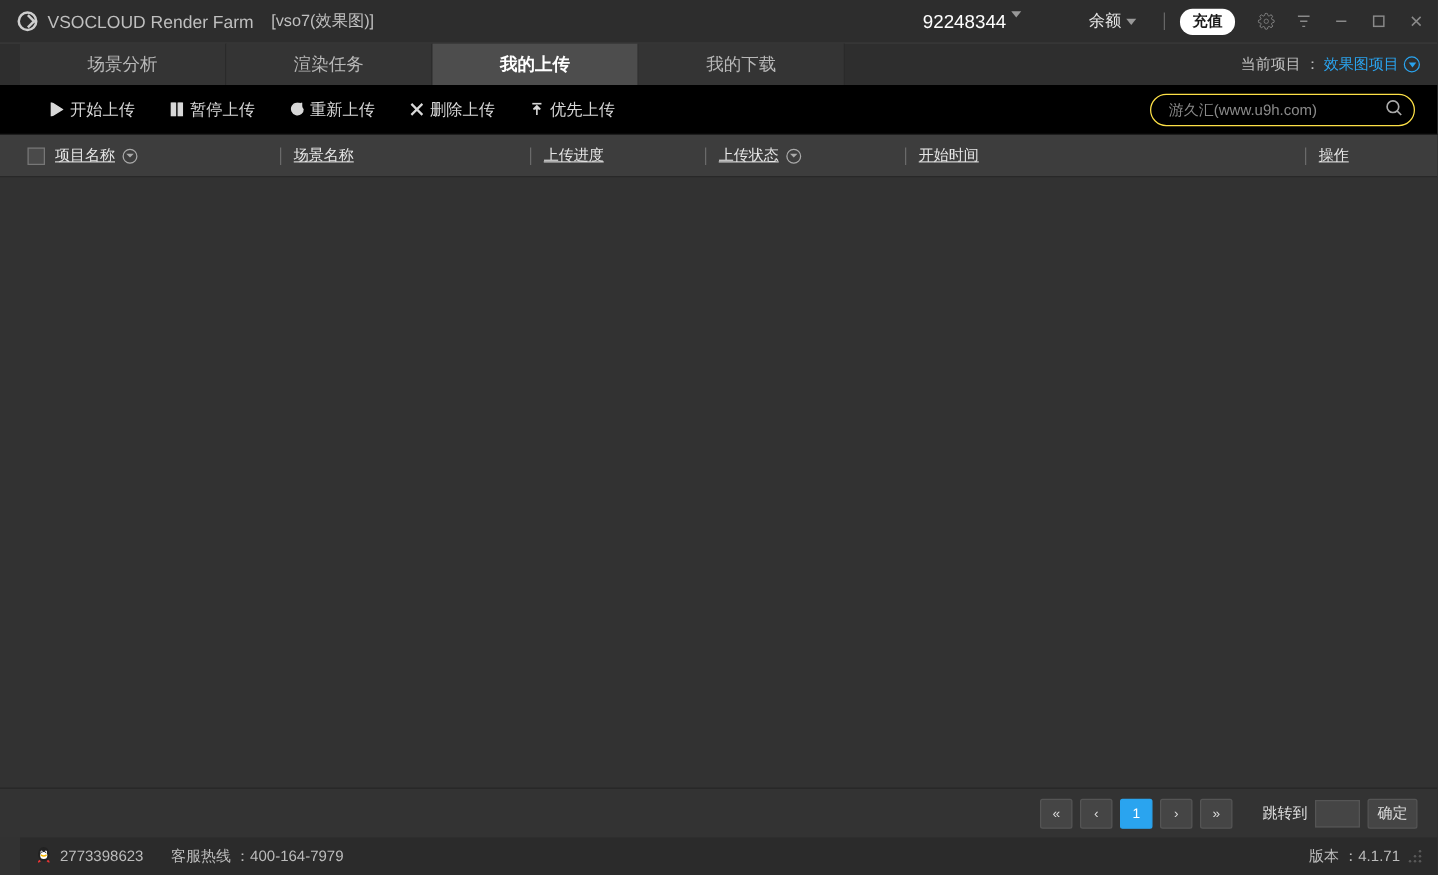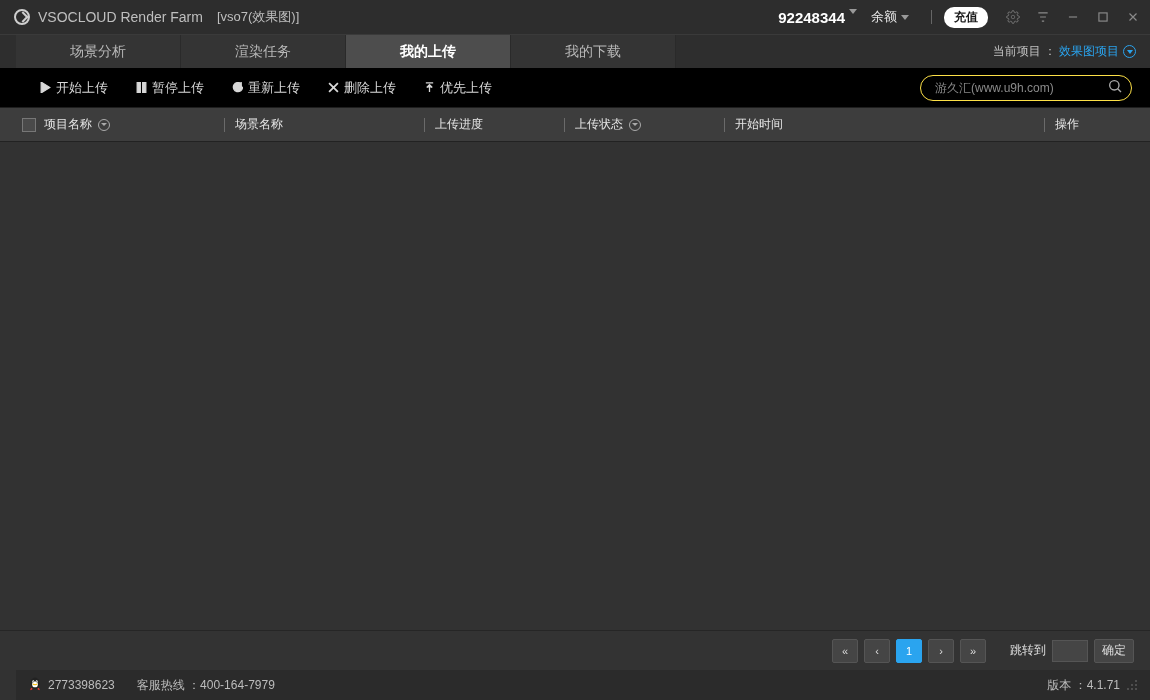--- a/index.html
+++ b/index.html
@@ -3,23 +3,23 @@
 <meta charset="utf-8">
 <style>
 * { margin:0; padding:0; box-sizing:border-box; }
 body { width:1150px; height:700px; background:#323232; font-family:"Microsoft YaHei",Arial,sans-serif; font-size:12px; color:#d0d0d0; overflow:hidden; position:relative; }
 .titlebar { height:34px; background:#2d2d2d; display:flex; align-items:center; padding:0 10px 0 14px; }
 .logo { width:16px; height:16px; border-radius:50%; border:2px solid #cfcfcf; display:flex; align-items:center; justify-content:center; margin-right:8px; position:relative; }
 .logo::after { content:""; width:6px; height:6px; border:2px solid #cfcfcf; border-left:none; border-bottom:none; transform:rotate(45deg); position:absolute; left:3px; }
 .app-title { font-size:14px; color:#bfbfbf; font-weight:500; }
 .sub-title { margin-left:14px; color:#bfbfbf; font-size:13px; }
 .tb-spacer { flex:1; }
-.acct { font-size:15px; font-weight:700; color:#fff; display:flex; align-items:flex-start; margin-right:14px; }
+.acct { font-size:15px; font-weight:400; color:#fff; display:flex; align-items:flex-start; margin-right:14px; }
 .caret { margin-left:4px; display:inline-block; width:0; height:0; border-left:4px solid transparent; border-right:4px solid transparent; border-top:5px solid #999; }
-.bal { color:#e8e8e8; font-size:13px; display:flex; align-items:center; margin-right:10px; }
+.bal { color:#e8e8e8; font-size:13px; display:flex; align-items:center; margin-right:10px;margin-left:40px; }
 .vdiv { width:1px; height:14px; background:#666; margin:0 12px; }
 .pill { background:#fff; color:#1a1a1a; font-size:12px; font-weight:700; border-radius:10px; padding:2px 10px; cursor:pointer; }
 .win-icons { display:flex; align-items:center; gap:16px; margin-left:18px; }
 .wic { width:14px; height:14px; cursor:pointer; color:#8a8a8a; display:flex; align-items:center; justify-content:center; }
 .wic svg { width:14px; height:14px; stroke:currentColor; fill:none; }
 
 .tabsrow { height:34px; background:#2e2e2e; border-top:1px solid #3a3a3a; display:flex; align-items:stretch; }
 .tabsrow .mtabs { display:flex; margin-left:16px; }
 .mtab { width:165px; display:flex; align-items:center; justify-content:center; color:#b8b8b8; font-size:14px; cursor:pointer; background:#343434; border-right:1px solid #2a2a2a; }
 .mtab.active { background:#4d4d4d; color:#fff; font-weight:700; }
@@ -29,21 +29,21 @@
 .circ-caret::after { content:""; width:0; height:0; border-left:3px solid transparent; border-right:3px solid transparent; border-top:4px solid #2aa4ef; }
 
 .toolbar { height:40px; background:#000000; display:flex; align-items:center; padding:0 18px 0 40px; border-bottom:1px solid #1e1e1e; }
 .tbtn { display:flex; align-items:center; color:#d8d8d8; font-size:13px; margin-right:28px; cursor:pointer; gap:5px; }
 .tbtn svg { width:11px; height:11px; stroke:#d8d8d8; fill:#d8d8d8; }
 .searchwrap { margin-left:auto; width:212px; height:26px; border:1px solid #fde047; border-radius:13px; display:flex; align-items:center; padding:0 8px 0 14px; }
 .searchwrap input { flex:1; background:transparent; border:none; outline:none; color:#ddd; font-size:12px; }
 .searchwrap input::placeholder { color:#8a8a8a; }
 .searchwrap .sico { color:#aaa; }
 
-.header-row { height:34px; background:#3d3d3d; display:flex; align-items:center; padding-left:22px; border-bottom:1px solid #222; }
+.header-row { height:34px; background:#3d3d3d; display:flex; align-items:center; padding-left:22px; border-bottom:1px solid #222;text-decoration:underline; }
 .header-row .cb { width:14px; height:14px; border:1px solid #777; background:#4a4a4a; margin-right:8px; cursor:pointer; }
 .hcol { display:flex; align-items:center; color:#e6e6e6; font-size:12px; }
 .hsep { width:1px; height:14px; background:#6a6a6a; margin-right:10px; }
 .hcol .dd { margin-left:6px; width:12px; height:12px; border:1px solid #aaa; border-radius:50%; display:inline-flex; align-items:center; justify-content:center; }
 .hcol .dd::after { content:""; width:0; height:0; border-left:3px solid transparent; border-right:3px solid transparent; border-top:3px solid #aaa; }
 
 .content { position:absolute; top:142px; bottom:70px; left:0; right:0; background:#323232; }
 
 .pager { position:absolute; bottom:30px; left:0; right:0; height:40px; background:#333; display:flex; align-items:center; justify-content:flex-end; padding-right:16px; gap:6px; border-top:1px solid #262626; }
 .pgb { width:26px; height:24px; background:#454545; border:1px solid #555; color:#ddd; display:flex; align-items:center; justify-content:center; cursor:pointer; font-size:11px; border-radius:2px; }

